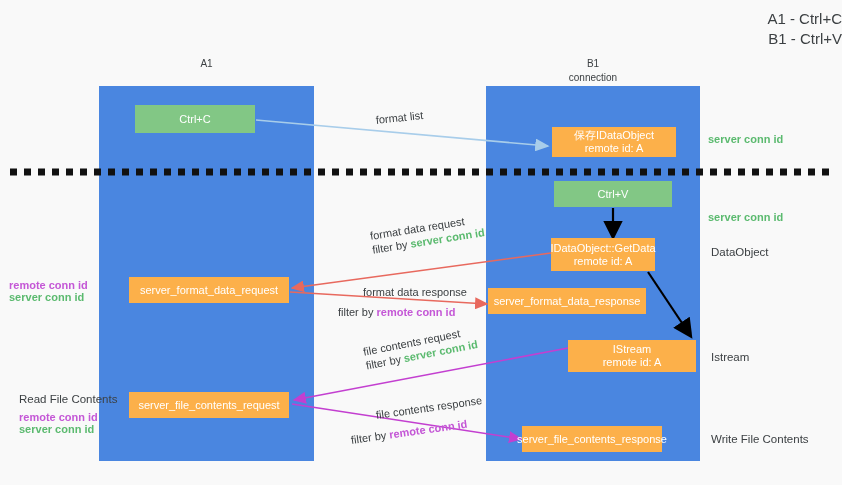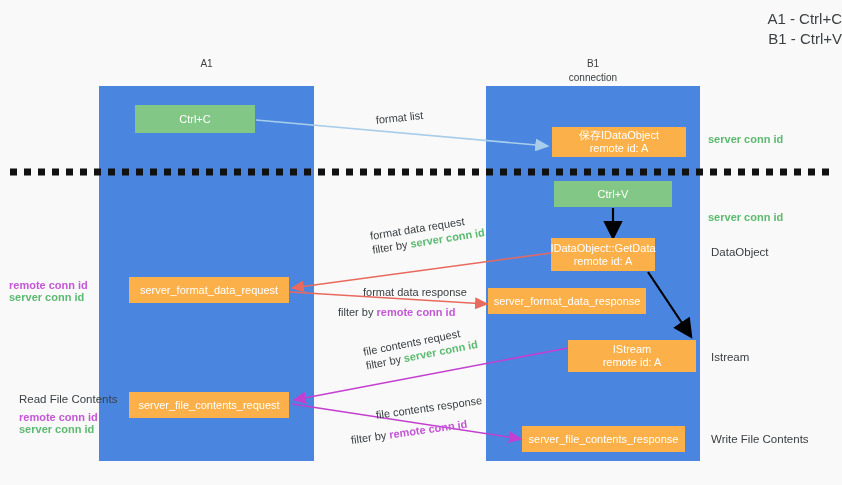--- a/index.html
+++ b/index.html
@@ -154,21 +154,21 @@
   </div>
 
   <div class="box box-orange" style="left:129px; top:277px; width:160px; height:26px;">
     <span>server_format_data_request</span>
   </div>
 
   <div class="box box-orange" style="left:129px; top:392px; width:160px; height:26px;">
     <span>server_file_contents_request</span>
   </div>
 
-  <div class="box box-orange" style="left:552px; top:127px; width:134px; height:30px;">
+  <div class="box box-orange" style="left:552px; top:127px; width:124px; height:30px;">
     <span>保存IDataObject</span>
     <span>remote id: A</span>
   </div>
 
   <div class="box box-green" style="left:554px; top:181px; width:118px; height:26px;">
     <span>Ctrl+V</span>
   </div>
 
   <div class="box box-orange" style="left:551px; top:238px; width:104px; height:33px;">
     <span>IDataObject::GetData</span>
@@ -177,21 +177,21 @@
 
   <div class="box box-orange" style="left:488px; top:288px; width:158px; height:26px;">
     <span>server_format_data_response</span>
   </div>
 
   <div class="box box-orange" style="left:568px; top:340px; width:128px; height:32px;">
     <span>IStream</span>
     <span>remote id: A</span>
   </div>
 
-  <div class="box box-orange" style="left:522px; top:426px; width:163px; height:26px;">
+  <div class="box box-orange" style="left:522px; top:426px; width:140px; height:26px;">
     <span>server_file_contents_response</span>
   </div>
 
   <div class="side-label" style="left:708px; top:132px;">
     <span class="conn-green">server conn id</span>
   </div>
 
   <div class="side-label" style="left:708px; top:210px;">
     <span class="conn-green">server conn id</span>
   </div>

